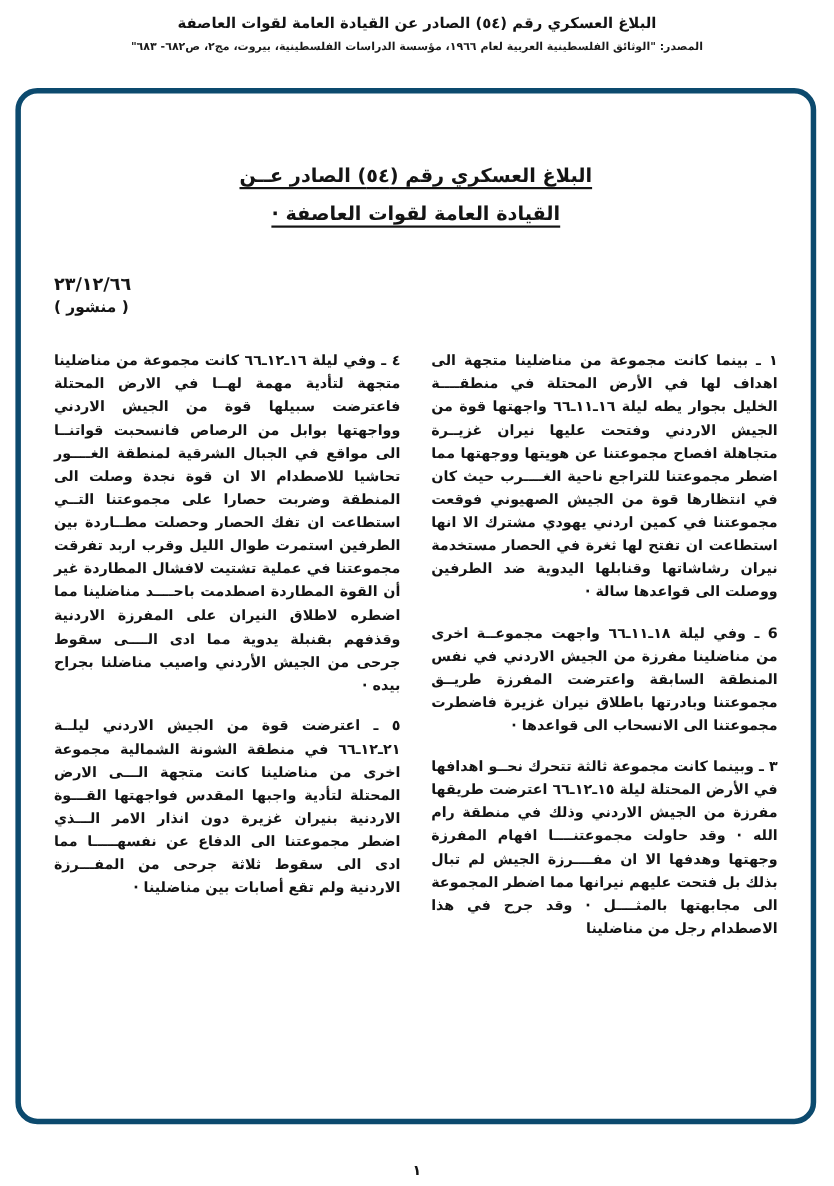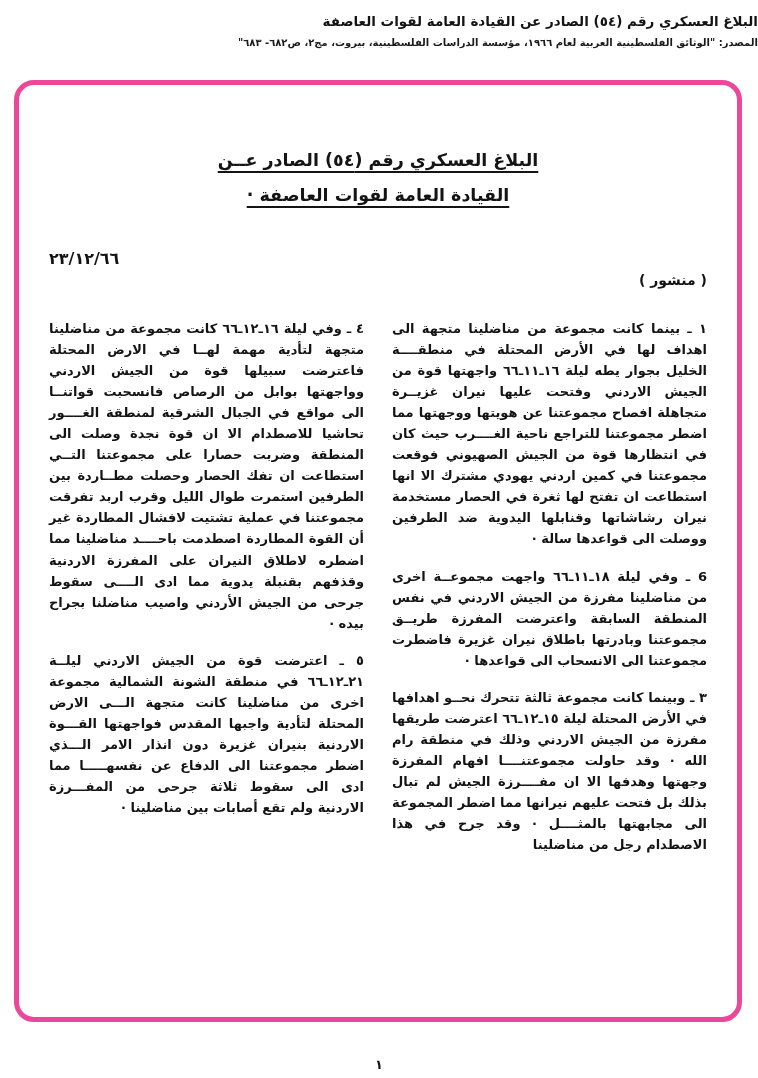--- a/index.html
+++ b/index.html
@@ -8,41 +8,41 @@
     height: 1078px;
     background: #ffffff;
     color: #141414;
     font-family: "DejaVu Sans", sans-serif;
     direction: rtl;
     position: relative;
     overflow: hidden;
   }
 
   
-  .top-header { padding-top: 12px; }
+  .top-header { text-align: center; padding-top: 12px; }
   .top-title {
     font-size: 13.5px;
     font-weight: bold;
     line-height: 1.4;
   }
   .top-source {
     font-size: 10px;
     font-weight: bold;
     margin-top: 6px;
     color: #1a1a1a;
   }
 
   
   .doc-frame {
     position: absolute;
     left: 14px;
     right: 16px;
     top: 80px;
     bottom: 56px;
-    border: 5px solid #ec4899;
+    border: 5px solid #0c4a6e;
     border-radius: 20px;
     box-sizing: border-box;
     padding: 58px 30px 20px 30px;
     background: #ffffff;
   }
 
   .doc-title {
     text-align: center;
     font-weight: bold;
     font-size: 17.5px;
@@ -54,21 +54,21 @@
     text-decoration-thickness: 1.5px;
   }
 
   .doc-date {
     text-align: left;
     font-weight: bold;
     font-size: 16px;
     margin-top: 36px;
   }
   .doc-pub {
-    text-align: right;
+    text-align: left;
     font-weight: bold;
     font-size: 14px;
     margin-top: 4px;
     letter-spacing: 1px;
   }
 
   .columns {
     display: flex;
     gap: 28px;
     margin-top: 30px;

